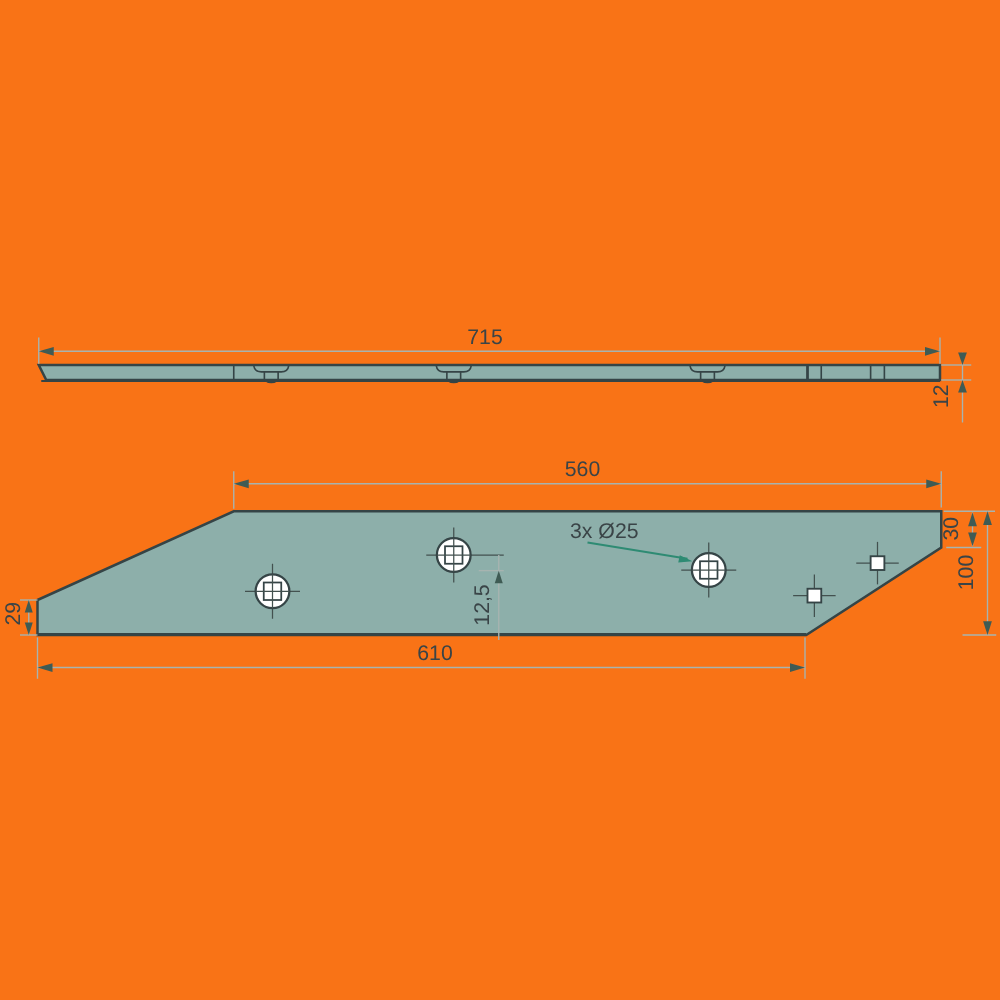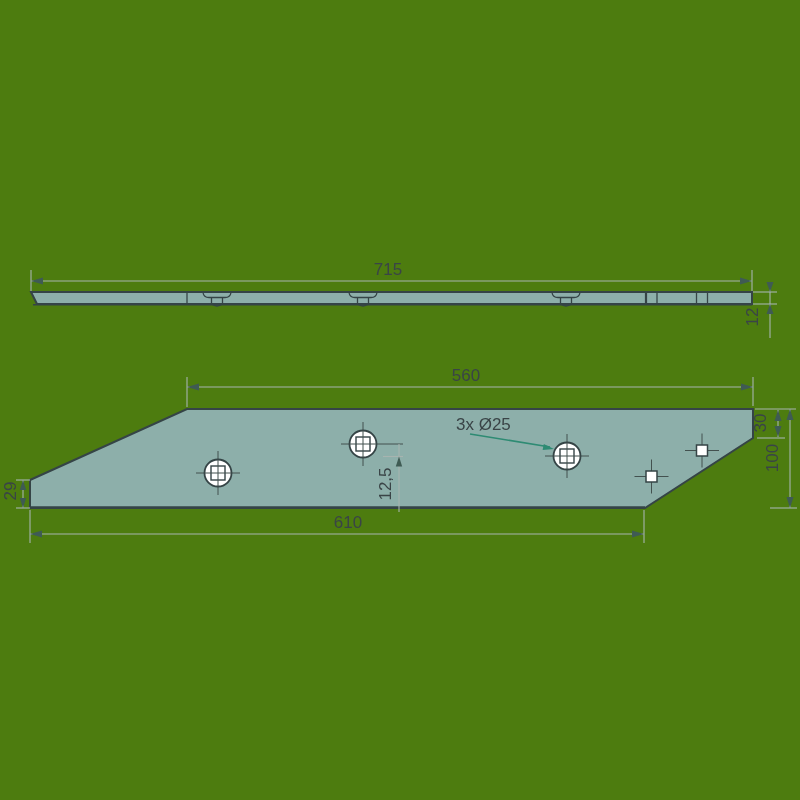--- a/index.html
+++ b/index.html
@@ -1,16 +1,16 @@
 <!DOCTYPE html>
 <html style="--plate: #8DAFAA; --outline: #354446; --dimline: #A7B4B0; --arrow: #3F5B54; --text: #3A4447; --cross: #43514F; --leader: #2E8B73; --holefill: #FFFFFF;"><head>
 <meta charset="utf-8">
 <style>
   html,body{margin:0;padding:0;background:#ffffff;}
-  .canvas{width:800px;height:800px;background:#4d7c0f;position:relative;overflow:hidden;}
+  .canvas{width:800px;height:800px;background:#f97316;position:relative;overflow:hidden;}
   :root{
     --plate:#8DAFAA; --outline:#354446; --dimline:#A7B4B0; --arrow:#3F5B54;
     --text:#3A4447; --cross:#43514F; --leader:#2E8B73; --holefill:#FFFFFF;
   }
   .plate{fill:var(--plate);stroke:var(--outline);stroke-width:2;stroke-linejoin:miter;}
   .edge{stroke:var(--outline);fill:none;}
   .dim{stroke:var(--dimline);stroke-width:1.1;fill:none;}
   .arrow{fill:var(--arrow);stroke:none;}
   .cross{stroke:var(--cross);stroke-width:1;fill:none;}
   .hole{fill:var(--holefill);stroke:var(--outline);}

